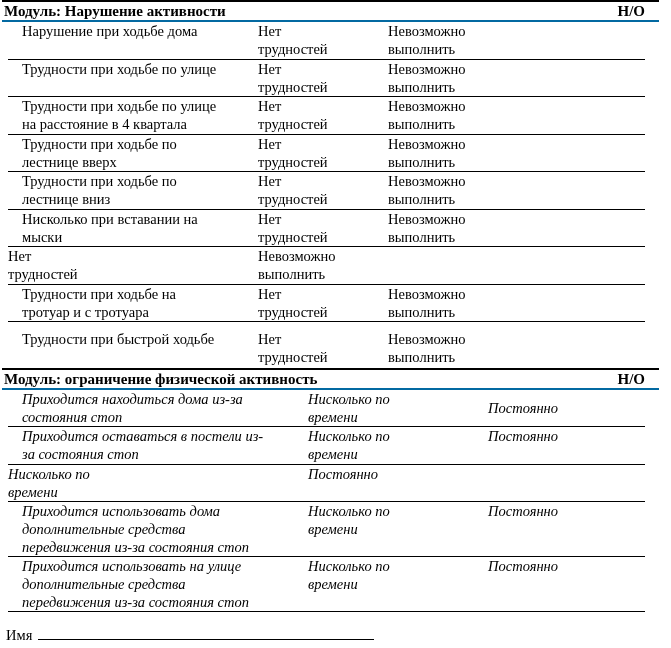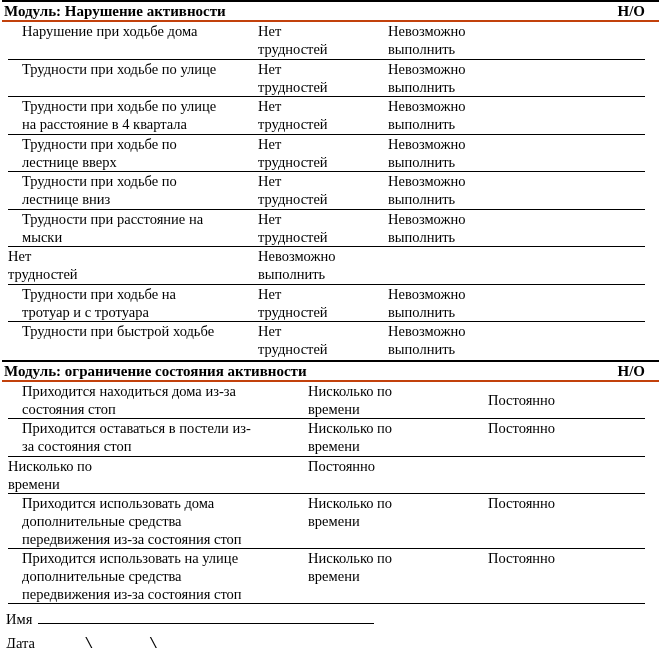--- a/index.html
+++ b/index.html
@@ -2,37 +2,37 @@
 <html><head>
 <meta charset="utf-8">
 <style>
   * { margin:0; padding:0; box-sizing:border-box; }
   html,body { width:671px; height:648px; overflow:hidden; background:#ffffff;
     font-family:"Liberation Serif","DejaVu Serif",serif; color:#000; }
   .page { width:671px; height:648px; padding-left:2px; overflow:hidden; }
 
   
   .mod-header { width:657px; display:flex; justify-content:space-between; align-items:baseline;
-    border-top:2px solid #000; border-bottom:2px solid #c2410c;
+    border-top:2px solid #000; border-bottom:2px solid #0369a1;
     font-weight:bold; font-size:15px; line-height:18px; padding:0 14px 0 2px; }
 
   
   .rows { margin-left:6px; width:637px; }
   .row { display:grid; }
   .m1 .row { grid-template-columns:250px 130px 215px 1fr; }
-  .m2 .row { grid-template-columns:300px 180px 150px 1fr; }
+  .m2 .row { grid-template-columns:300px 180px 150px 1fr;font-style:italic; }
   .row { border-bottom:1.5px solid #000; min-height:37.5px; font-size:14.5px; line-height:18px; }
-  .m1 .row:last-child { border-bottom:none; }
+  .m1 .row:last-child { border-bottom:none;margin-top:8px; }
   .q { padding-left:14px; white-space:pre-line; }
   .c { text-align:left; white-space:pre-line; }
   .vcenter { align-self:center; }
 
   
   .footer { margin-left:4px; font-size:14.5px; line-height:17px; }
-  .footer-line { margin-top:7px; white-space:nowrap; }
+  .footer-line { margin-top:15px; white-space:nowrap; }
   .blank { display:inline-block; width:336px; height:13px; border-bottom:1px solid #000; margin-left:6px; }
   .date-blanks { letter-spacing:0.5px;font-family:Liberation Mono, monospace; }
   .key-line { margin-left:37px; font-weight:bold; font-size:14.5px; line-height:17px; }
 </style>
 </head>
 <body>
 
 <div class="page">
 
   <div class="m1">
@@ -73,21 +73,21 @@
       </div>
       <div class="row">
         <div class="q">Трудности при ходьбе по
 лестнице вниз</div>
         <div class="c">Нет
 трудностей</div>
         <div class="c">Невозможно
 выполнить</div>
       </div>
       <div class="row">
-        <div class="q">Трудности при расстояние на
+        <div class="q">Нисколько при вставании на
 мыски</div>
         <div class="c">Нет
 трудностей</div>
         <div class="c">Невозможно
 выполнить</div>
       </div>
       <div class="row">
         <div class="c">Нет
 трудностей</div>
         <div class="c">Невозможно
@@ -106,21 +106,21 @@
         <div class="c">Нет
 трудностей</div>
         <div class="c">Невозможно
 выполнить</div>
       </div>
     </div>
   </div>
 
   <div class="m2">
     <div class="mod-header">
-      <span>Модуль: ограничение состояния активности</span>
+      <span>Модуль: ограничение физической активность</span>
       <span>Н/О</span>
     </div>
     <div class="rows">
       <div class="row">
         <div class="q">Приходится находиться дома из-за
 состояния стоп</div>
         <div class="c">Нисколько по
 времени</div>
         <div class="c vcenter">Постоянно</div>
       </div>

